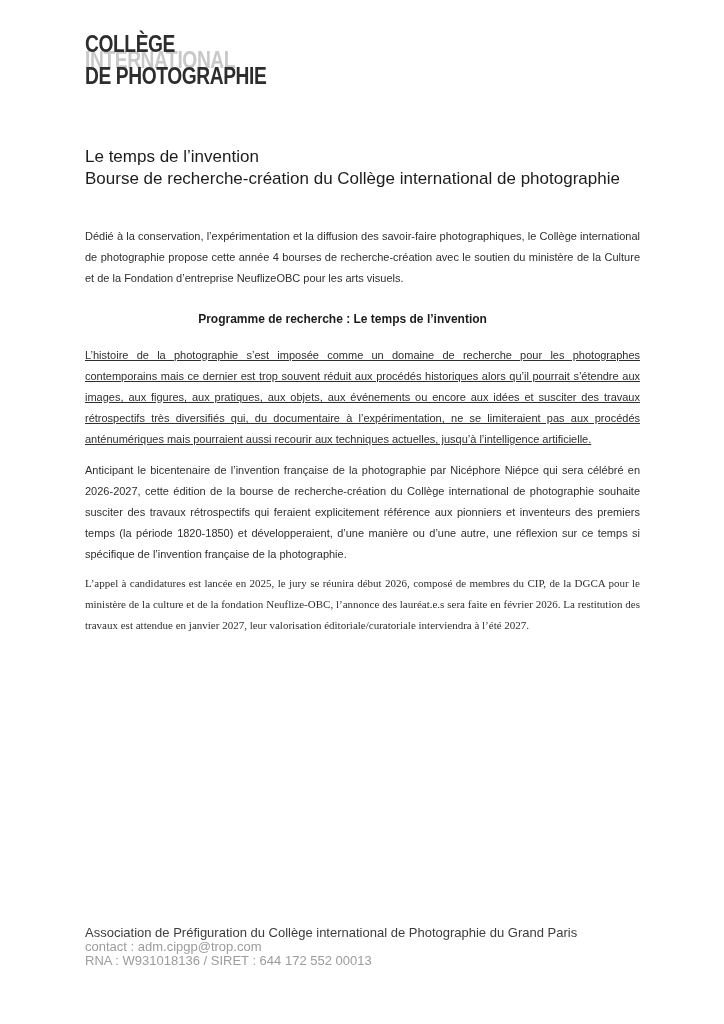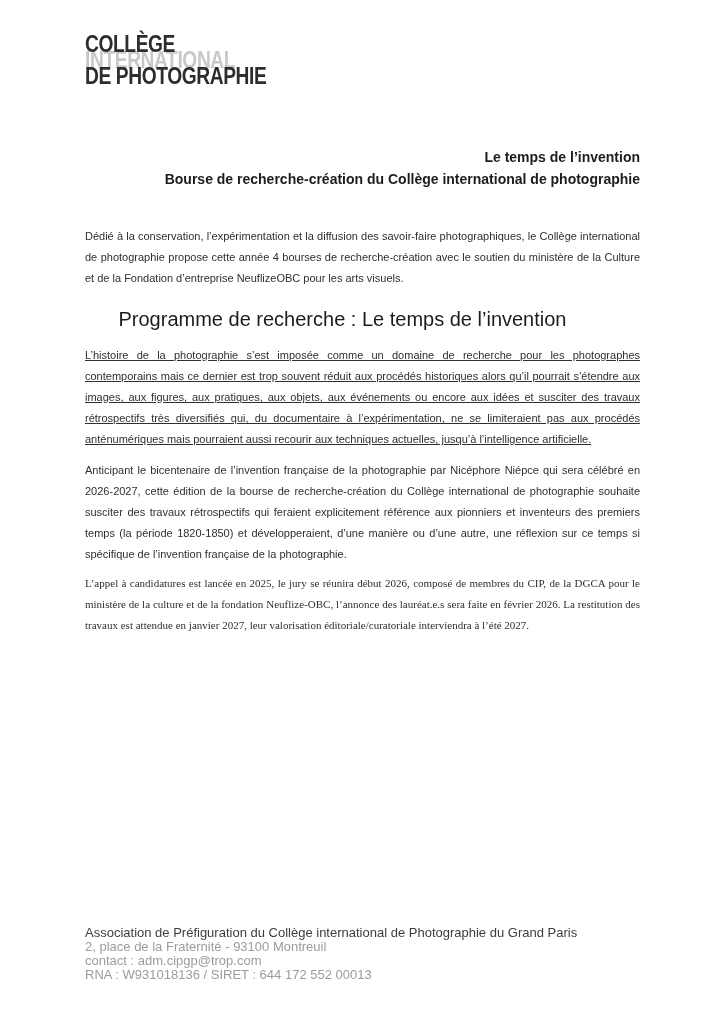--- a/index.html
+++ b/index.html
@@ -38,40 +38,40 @@
     white-space:nowrap;
     transform:scaleX(0.8);
     transform-origin:0 50%;
     position:relative;
   }
   .logo-line.dark{color:var(--logo_dark);z-index:2;}
   .logo-line.light{color:var(--logo_light);z-index:1;}
   
   .doc-title{
     margin-top:62px;
-    font-size:14px;
-    font-weight:bold;
+    font-size:17px;
+    font-weight:normal;
     line-height:22px;
-    text-align:right;
+    text-align:left;
     color:var(--title_text);
   }
   
   .para{
     font-size:11px;
     line-height:21px;
     color:var(--body_text);
     text-align:justify;
     hyphens:none;
   }
   .para-intro{margin-top:36px;}
   .section-heading{
     margin-top:19px;
     margin-right:40px;
-    font-size:20px;
-    font-weight:normal;
+    font-size:12px;
+    font-weight:bold;
     line-height:22px;
     text-align:center;
     color:var(--title_text);
   }
   .para-history{margin-top:15px;text-decoration:underline;}
   .para-bicentennial{margin-top:10px;}
   .para-calendar{margin-top:8px;font-family:Liberation Serif, serif;}
   
   .footer{
     position:absolute;
@@ -107,17 +107,16 @@
 
     <p class="para para-history">L’histoire de la photographie s’est imposée comme un domaine de recherche pour les photographes contemporains mais ce dernier est trop souvent réduit aux procédés historiques alors qu’il pourrait s’étendre aux images, aux figures, aux pratiques, aux objets, aux événements ou encore aux idées et susciter des travaux rétrospectifs très diversifiés qui, du documentaire à l’expérimentation, ne se limiteraient pas aux procédés anténumériques mais pourraient aussi recourir aux techniques actuelles, jusqu’à l’intelligence artificielle.</p>
 
     <p class="para para-bicentennial">Anticipant le bicentenaire de l’invention française de la photographie par Nicéphore Niépce qui sera célébré en 2026-2027, cette édition de la bourse de recherche-création du Collège international de photographie souhaite susciter des travaux rétrospectifs qui feraient explicitement référence aux pionniers et inventeurs des premiers temps (la période 1820-1850) et développeraient, d’une manière ou d’une autre, une réflexion sur ce temps si spécifique de l’invention française de la photographie.</p>
 
     <p class="para para-calendar">L’appel à candidatures est lancée en 2025, le jury se réunira début 2026, composé de membres du CIP, de la DGCA pour le ministère de la culture et de la fondation Neuflize-OBC, l’annonce des lauréat.e.s sera faite en février 2026. La restitution des travaux est attendue en janvier 2027, leur valorisation éditoriale/curatoriale interviendra à l’été 2027.</p>
   </div>
 
   <footer class="footer">
     <div class="footer-org">Association de Préfiguration du Collège international de Photographie du Grand Paris</div>
-    <div class="footer-line">2, place de la Fraternité - 93100 Montreuil</div>
     <div class="footer-line">contact : adm.cipgp@trop.com</div>
     <div class="footer-line">RNA : W931018136 / SIRET : 644 172 552 00013</div>
   </footer>
 </div>
 
 </body></html>

